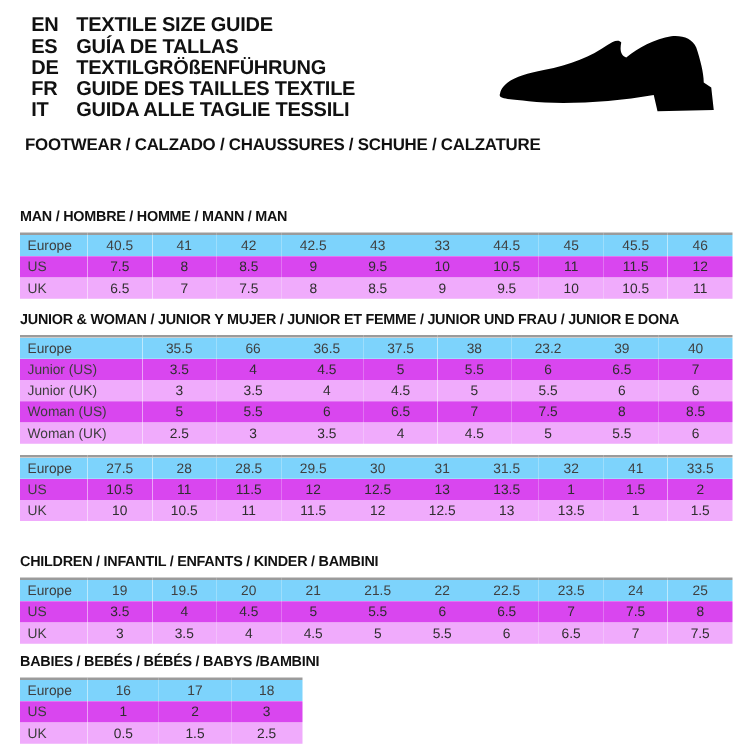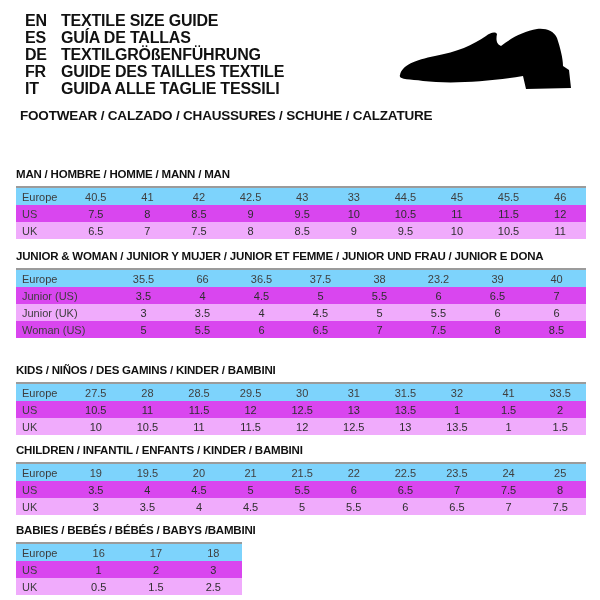--- a/index.html
+++ b/index.html
@@ -183,25 +183,35 @@
             <td class="lbl">Woman (US)</td>
             <td>5</td>
             <td>5.5</td>
             <td>6</td>
             <td>6.5</td>
             <td>7</td>
             <td>7.5</td>
             <td>8</td>
             <td>8.5</td>
           </tr>
+          <tr class="r-shade">
+            <td class="lbl">Woman (UK)</td>
+            <td>2.5</td>
+            <td>3</td>
+            <td>3.5</td>
+            <td>4</td>
+            <td>4.5</td>
+            <td>5</td>
+            <td>5.5</td>
+            <td>6</td>
+          </tr>
         </tbody>
       </table>
     </section>
     <section class="sec sec2">
-      <div class="sec-title">KIDS / NIÑOS / DES GAMINS / KINDER / BAMBINI</div>
       <table class="size-table">
         <tbody>
           <tr class="r-head">
             <td class="lbl">Europe</td>
             <td>27.5</td>
             <td>28</td>
             <td>28.5</td>
             <td>29.5</td>
             <td>30</td>
             <td>31</td>

